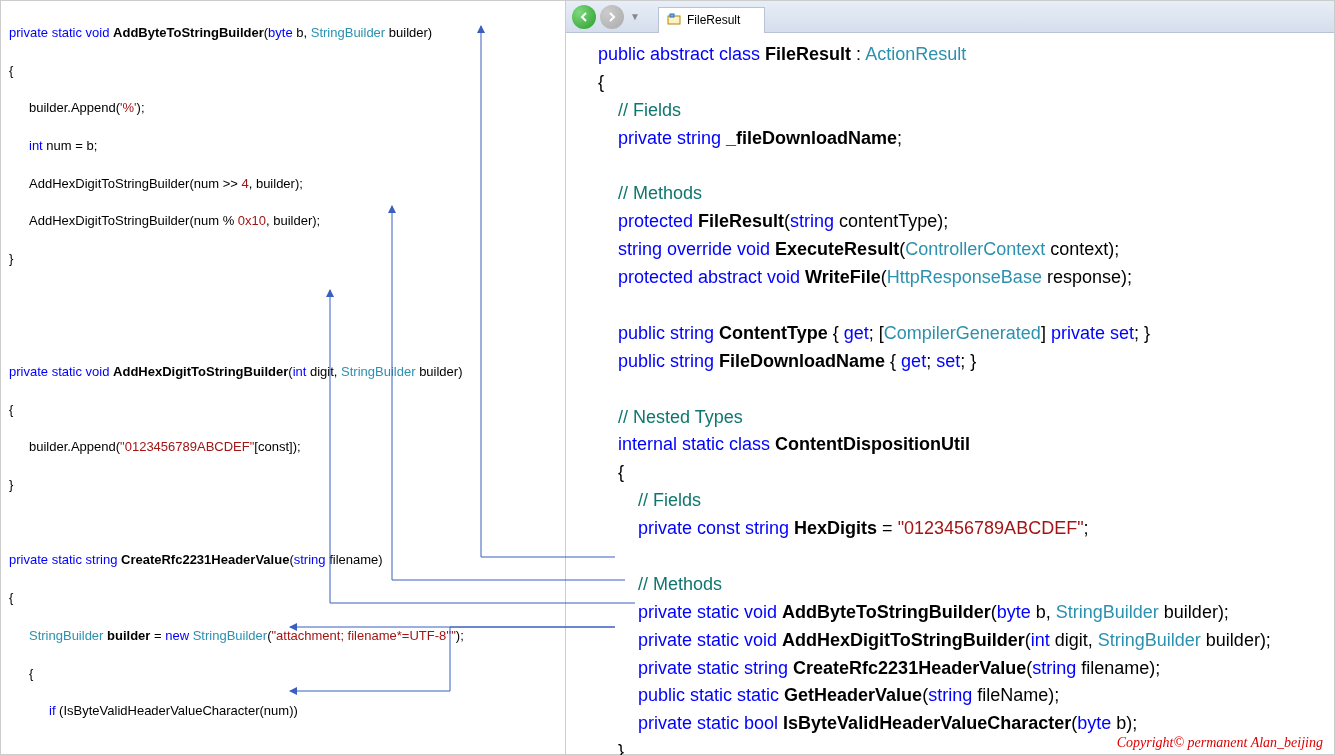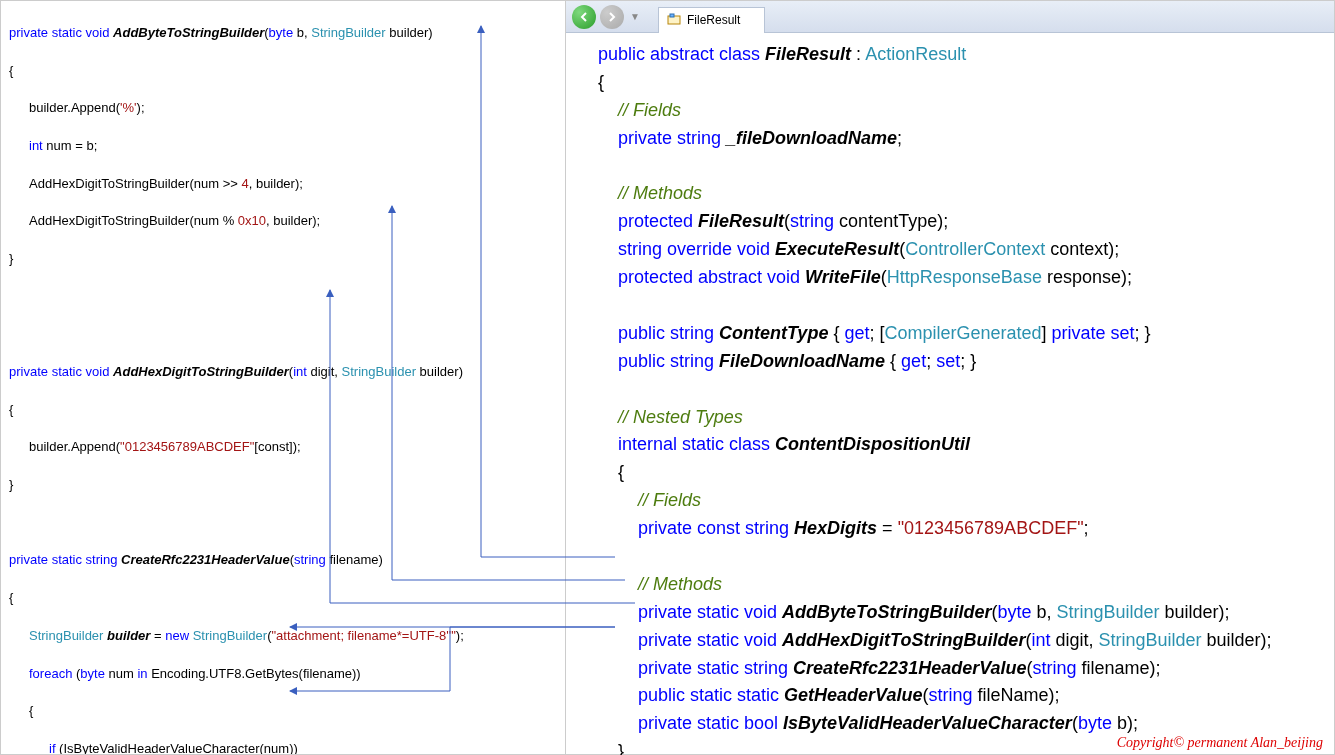--- a/index.html
+++ b/index.html
@@ -83,22 +83,22 @@
 }
 .left-code {
   font-family: "Segoe UI", Tahoma, sans-serif;
   font-size: 13px;
   line-height: 1.45;
   white-space: pre;
 }
 .kw { color: #0000ff; }
 .type { color: #2b91af; }
 .str { color: #a31515; }
-.comment { color: #4d7c0f; font-style: italic; }
-.bold { font-weight: bold; font-style: italic; }
+.comment { color: #0f766e; }
+.bold { font-weight: bold; }
 .indent1 { padding-left: 20px; display: block; }
 .indent2 { padding-left: 40px; display: block; }
 .line { display: block; }
 .r-indent0 { padding-left: 20px; display:block; }
 .r-indent1 { padding-left: 40px; display:block; }
 .r-indent2 { padding-left: 60px; display:block; }
 .watermark {
   position: absolute;
   bottom: 4px;
   right: 12px;
@@ -133,21 +133,20 @@
 <span class="line">&nbsp;</span>
 <span class="line">&nbsp;</span>
 <span class="line"><span class="kw">private static void </span><span class="bold">AddHexDigitToStringBuilder</span><span>(</span><span class="kw">int</span><span> digit, </span><span class="type">StringBuilder</span><span> builder)</span></span>
 <span class="line">{</span>
 <span class="indent1"><span>builder.Append(</span><span class="str">"0123456789ABCDEF"</span><span>[const]);</span></span>
 <span class="line">}</span>
 <span class="line">&nbsp;</span>
 <span class="line"><span class="kw">private static string </span><span class="bold">CreateRfc2231HeaderValue</span><span>(</span><span class="kw">string</span><span> filename)</span></span>
 <span class="line">{</span>
 <span class="indent1"><span class="type">StringBuilder</span><span class="bold"> builder </span><span>= </span><span class="kw">new </span><span class="type">StringBuilder</span><span>(</span><span class="str">"attachment; filename*=UTF-8''"</span><span>);</span></span>
-<span class="indent1"><span class="kw">foreach</span><span> (</span><span class="kw">byte</span><span> num </span><span class="kw">in</span><span> Encoding.UTF8.GetBytes(filename))</span></span>
 <span class="indent1">{</span>
 <span class="indent2"><span class="kw">if</span><span> (IsByteValidHeaderValueCharacter(num))</span></span>
 
 
 
 
 
 
 
 

